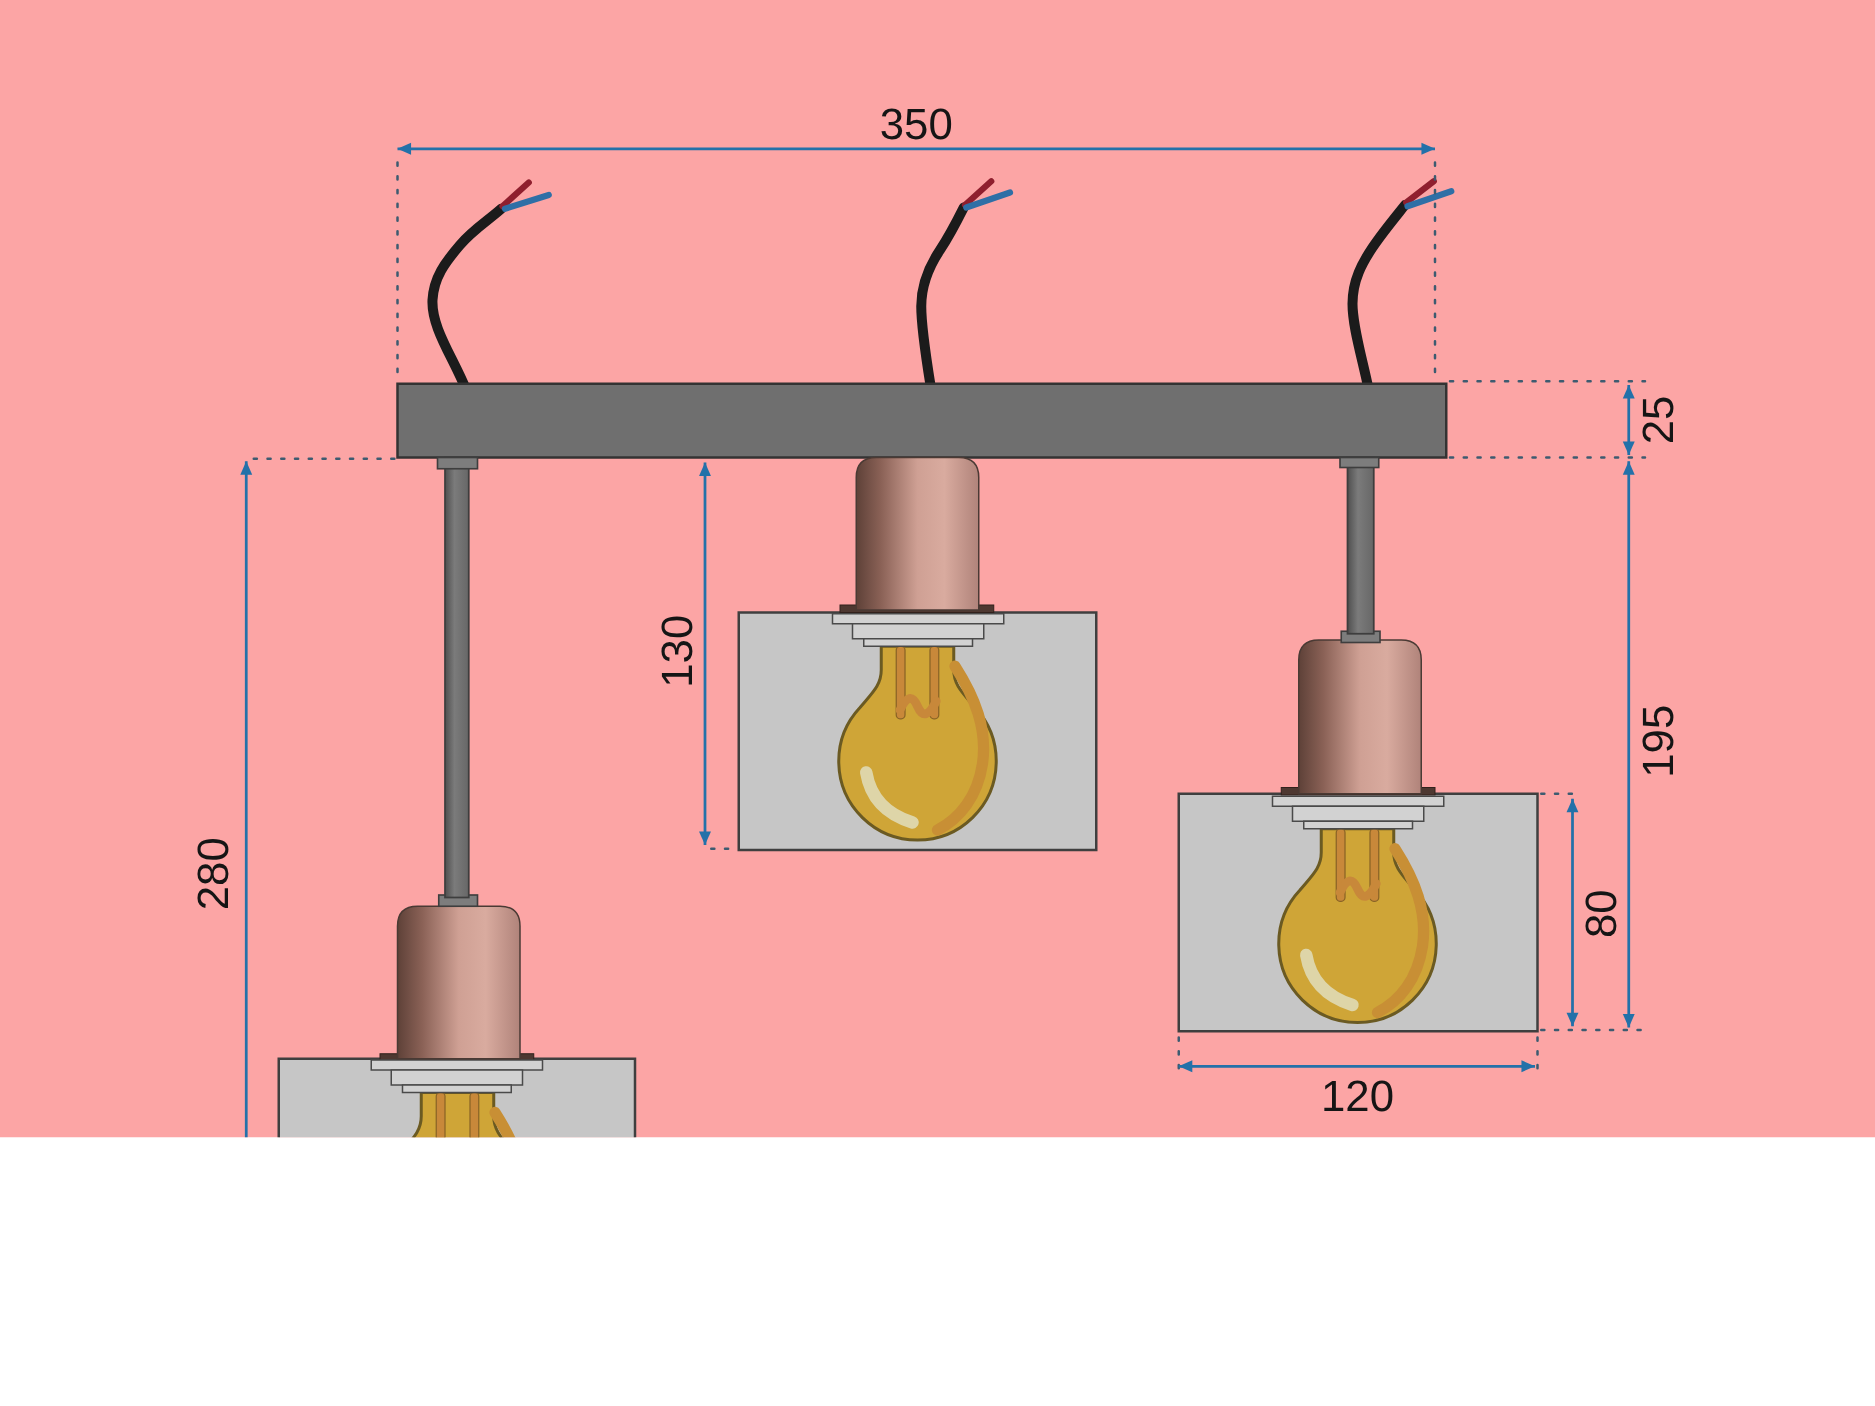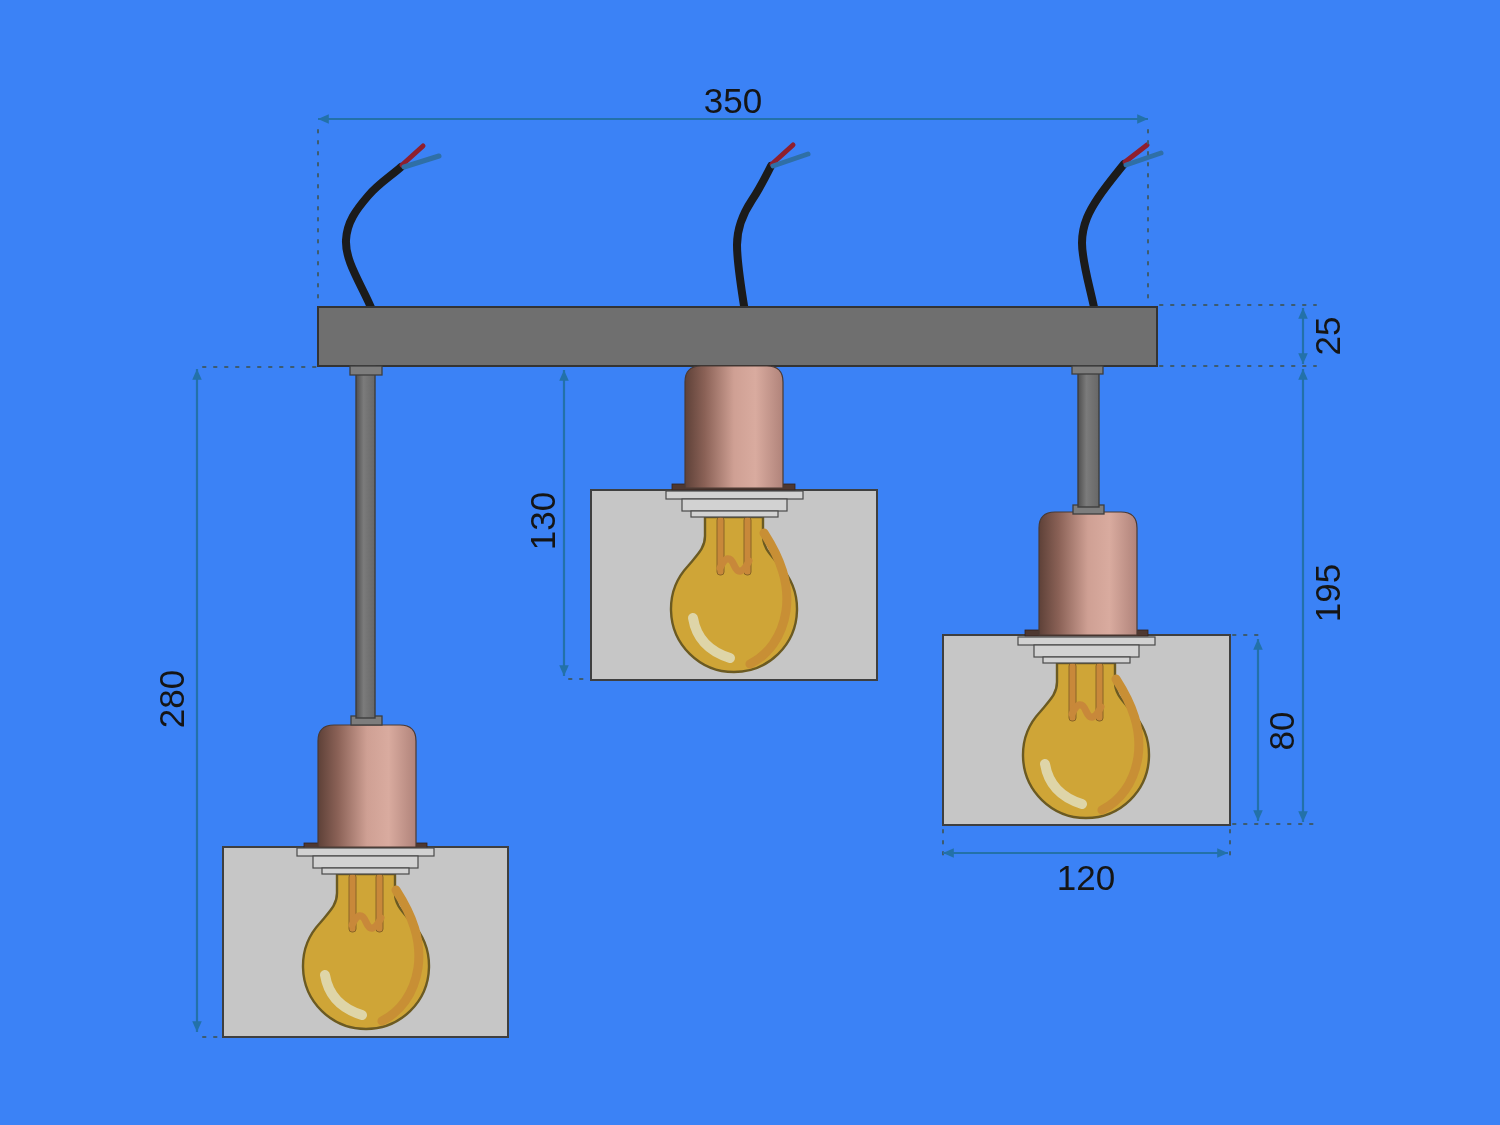--- a/index.html
+++ b/index.html
@@ -1,17 +1,17 @@
 <!DOCTYPE html>
 <html><head>
 <meta charset="utf-8">
 <style>
   html,body{margin:0;padding:0;background:#ffffff;}
   body{font-family:"Liberation Sans", sans-serif;}
-  .stage{position:relative;width:1500px;height:1125px;background:#3b82f6;overflow:hidden;}
+  .stage{position:relative;width:1500px;height:910px;background:#fca5a5;overflow:hidden;}
   svg{display:block}
   .dim-line{stroke:#2371a9;stroke-width:2.2;fill:none;}
   .ext-line{stroke:#3d5b70;stroke-width:2;fill:none;stroke-dasharray:2.5 8.5;stroke-linecap:round;}
   .dim-text{font-family:"Liberation Sans",sans-serif;font-size:35px;fill:#151515;}
   .shade{fill:#c6c6c6;stroke:#3f3f3f;stroke-width:2;}
   .flange{fill:#d2d2d2;stroke:#4a4a4a;stroke-width:1.2;}
   .tab{fill:#4e3831;stroke:#32211c;stroke-width:0.8;}
   .socket{fill:url(#sockGrad);stroke:#4a3a34;stroke-width:1.2;}
   .rod{fill:url(#rodGrad);stroke:#3e3e3e;stroke-width:1.4;}
   .conn{fill:#7d7d7d;stroke:#3e3e3e;stroke-width:1.3;}

